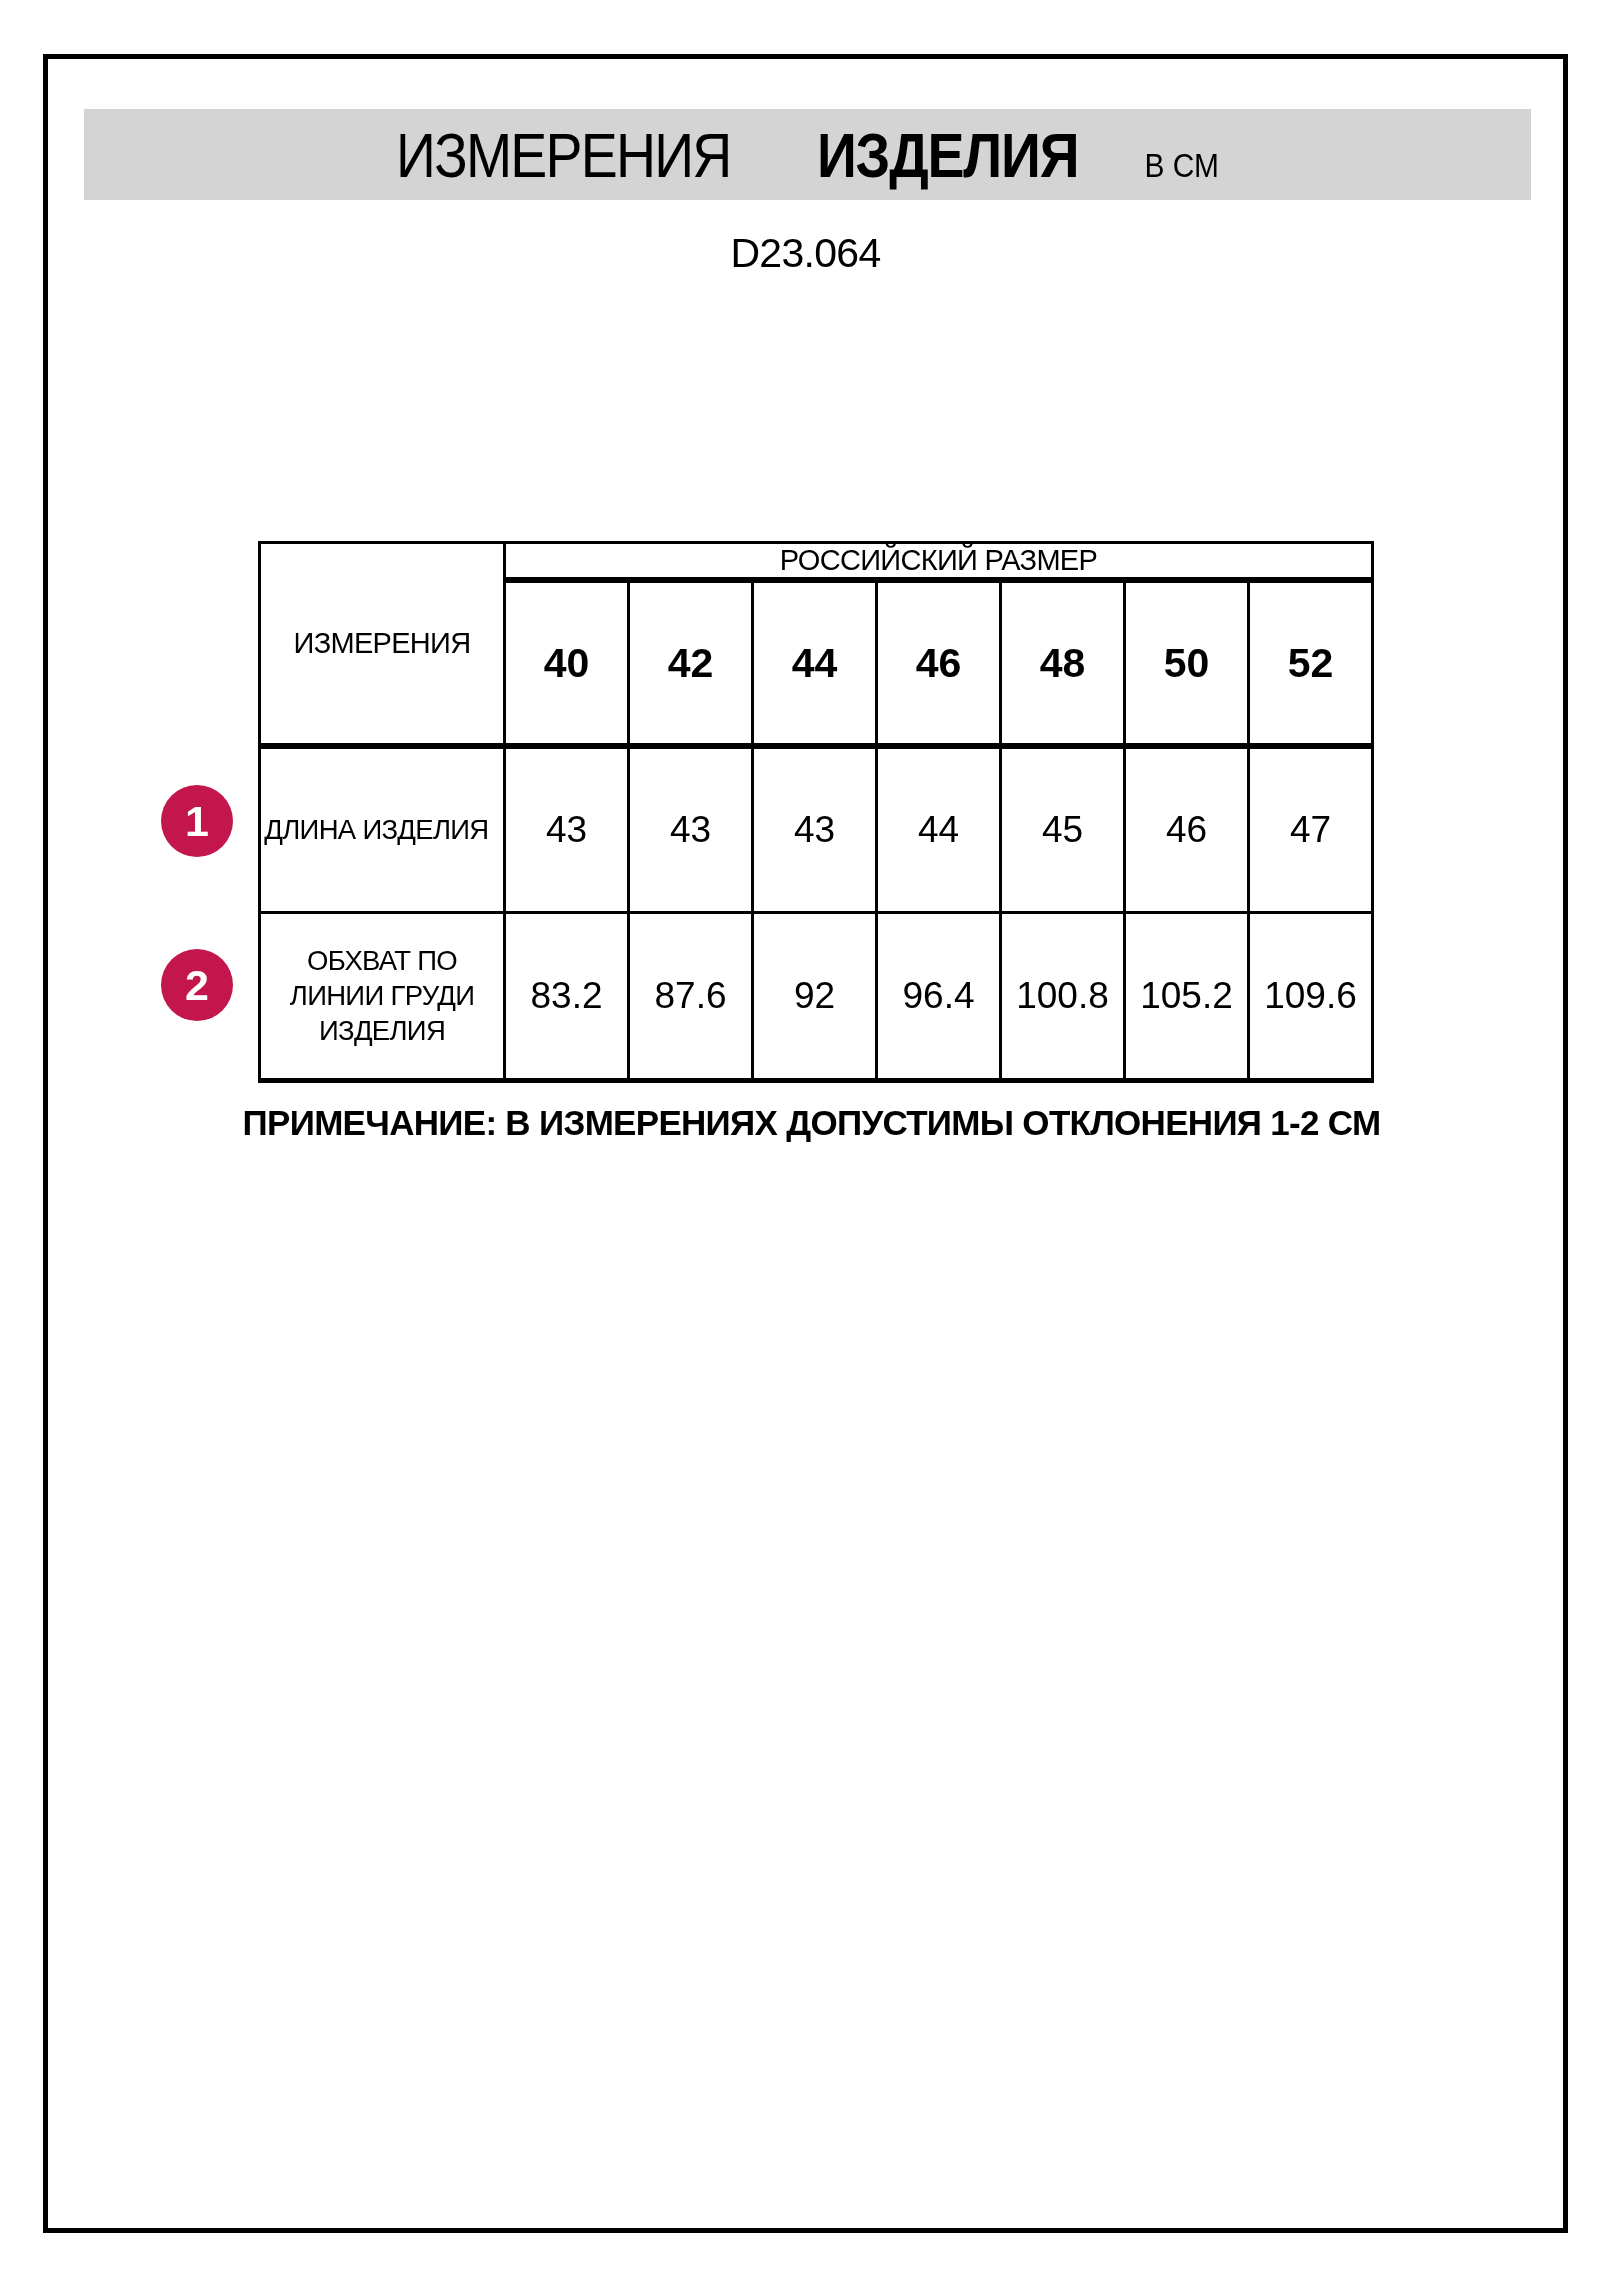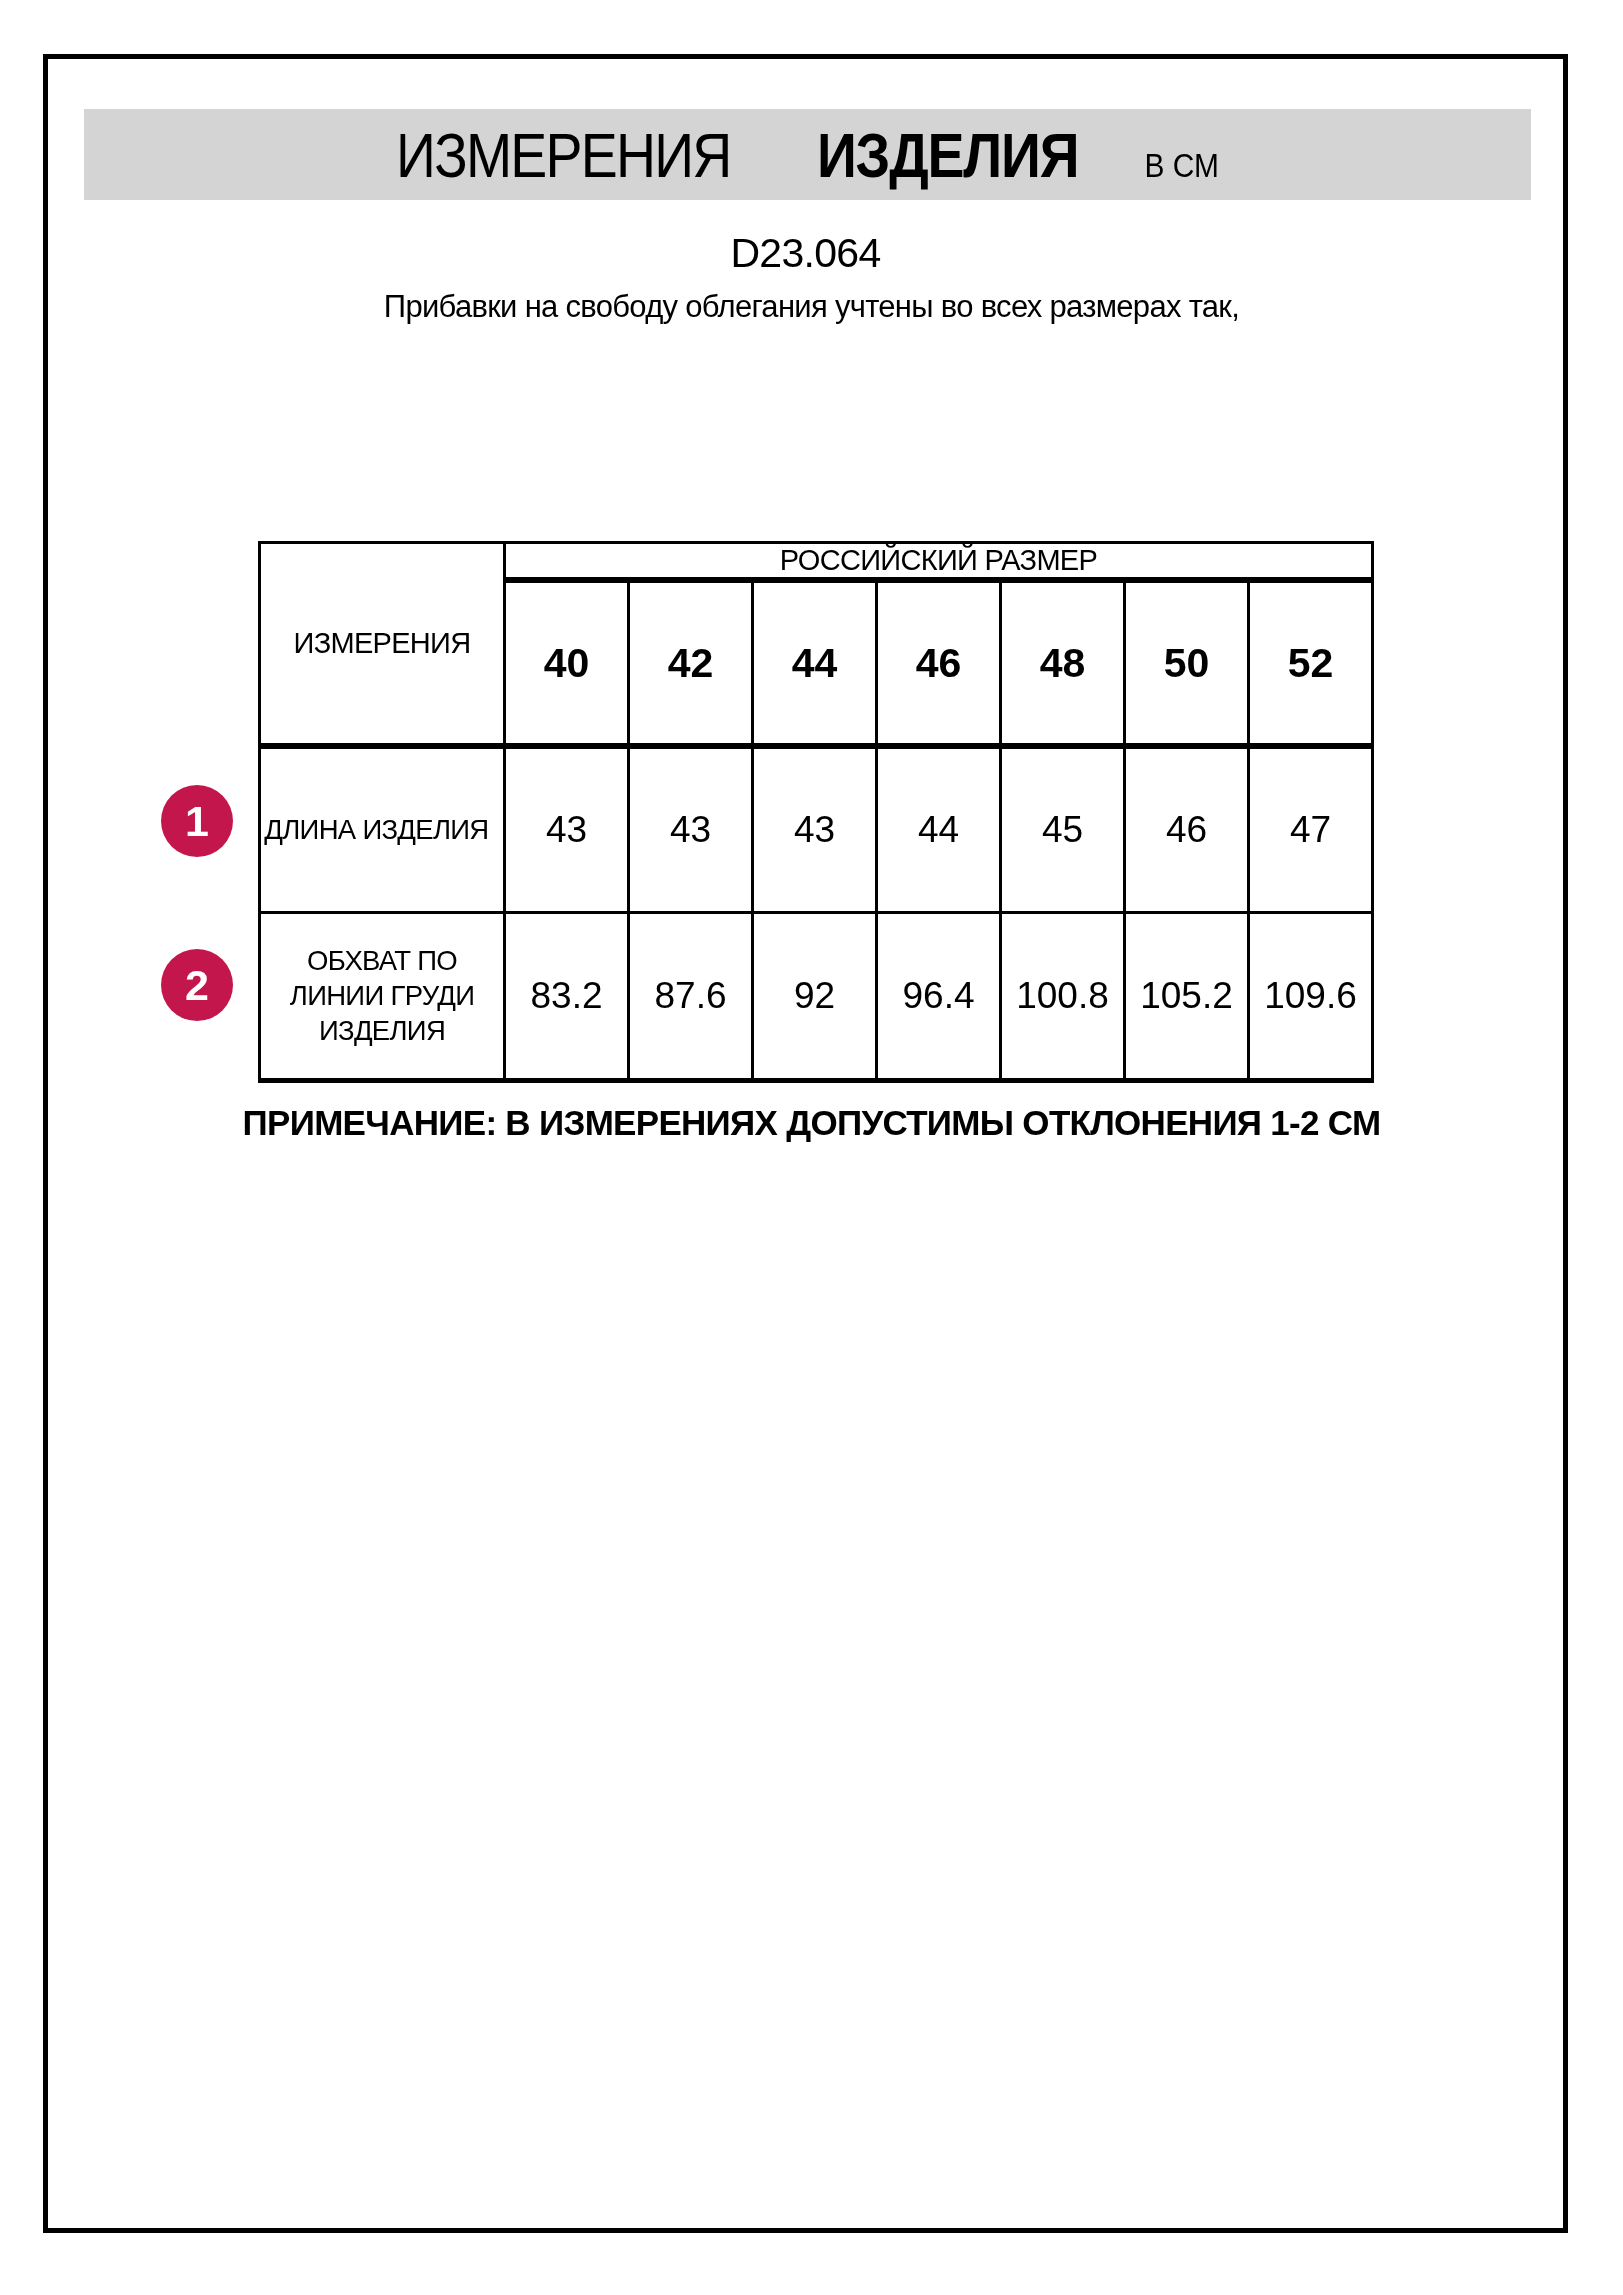--- a/index.html
+++ b/index.html
@@ -150,21 +150,20 @@
   <div class="title-line">
     <span class="title-word1">ИЗМЕРЕНИЯ</span>
     <span class="title-word2">ИЗДЕЛИЯ</span>
     <span class="title-suffix">В СМ</span>
   </div>
 </div>
 
 <div class="article-code">D23.064</div>
 
 <div class="intro">
-  <div>Прибавки на свободу облегания учтены во всех размерах так,</div>
 </div>
 
 <table class="size-table">
   <colgroup>
     <col class="col-label">
     <col class="col-size">
       <col class="col-size">
       <col class="col-size">
       <col class="col-size">
     <col class="col-size">

